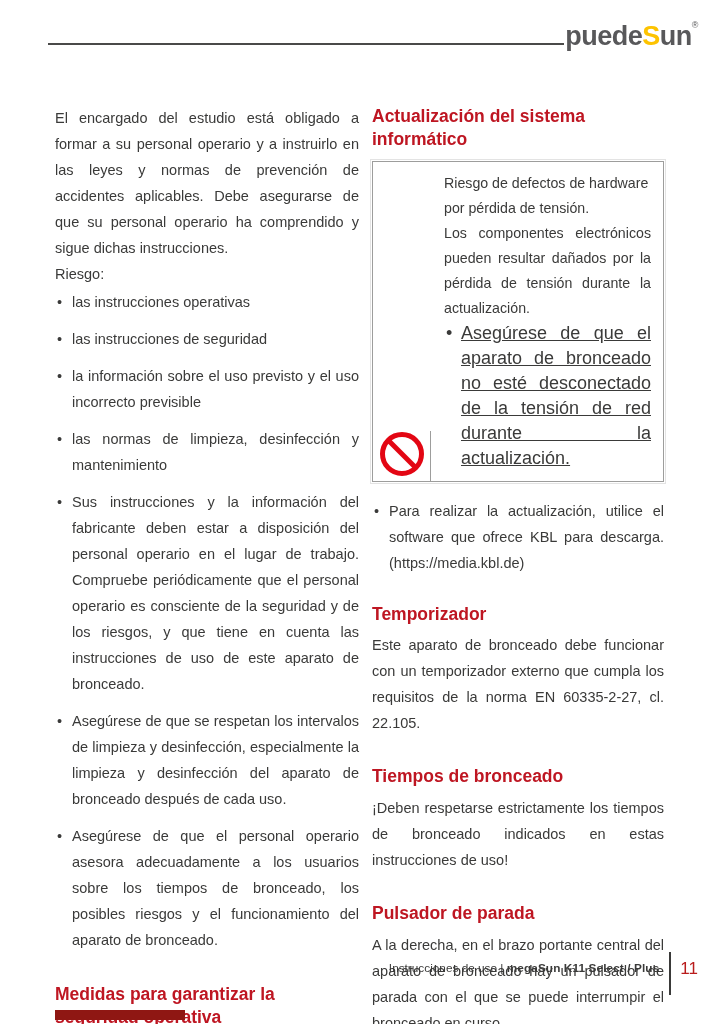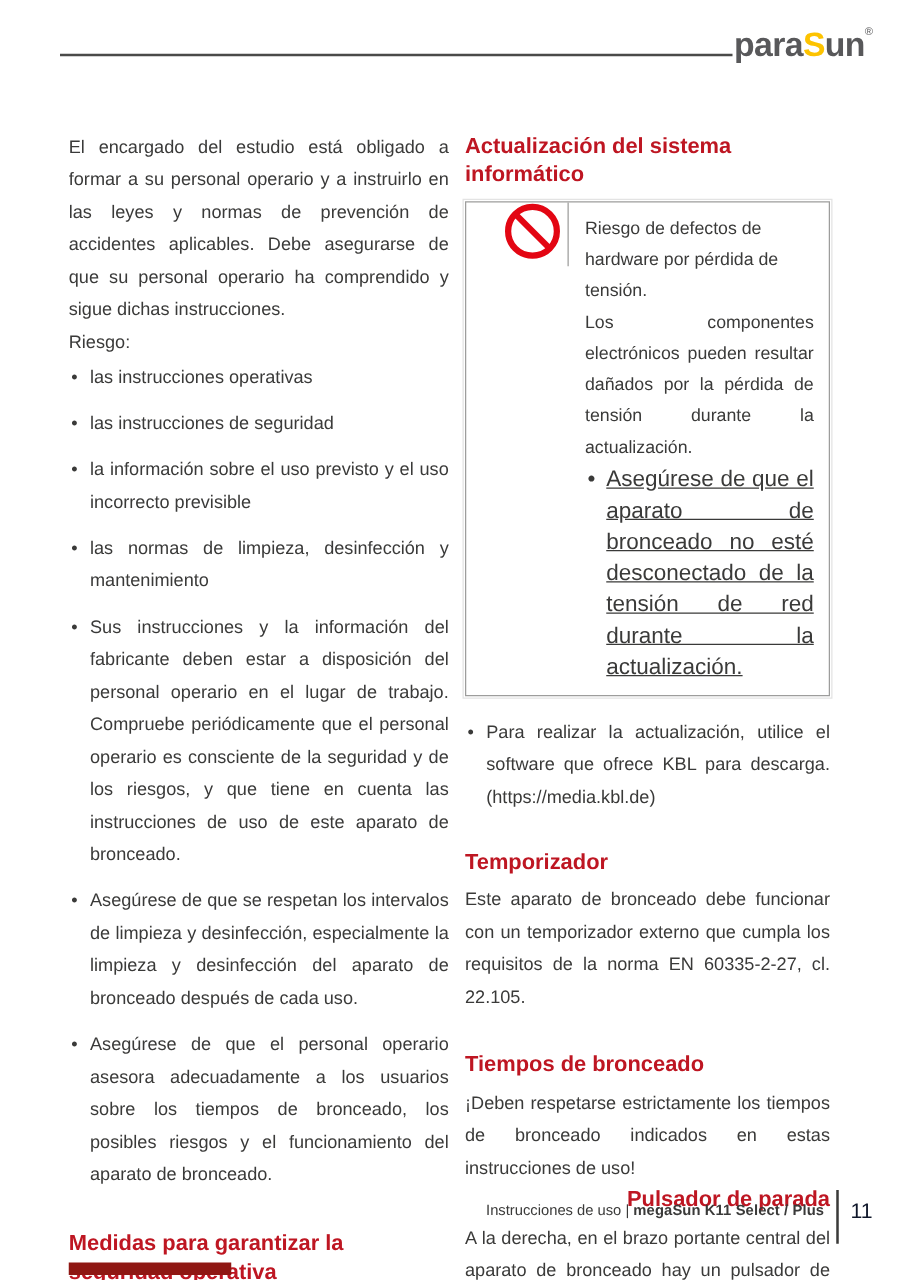--- a/index.html
+++ b/index.html
@@ -23,43 +23,43 @@
              margin:0 0 7px 0; }
   .mt { margin-top:30px; }
   .body-text { font-size:14.5px; line-height:26px; text-align:justify; margin:0; }
   .plain { text-align:left; }
   .bullet { position:relative; padding-left:17px; margin-bottom:11px;
             font-size:14.5px; line-height:26px; text-align:justify; }
   .bullet::before { content:"•"; position:absolute; left:2px; top:0; }
   .bullets { margin-top:2px; }
   
   .note-box { border:1px solid #9d9d9c; outline:1px solid #e3e3e3; outline-offset:1px;
-              display:flex; align-items:flex-start; margin:10px 0 16px 0; background:#fff;padding-left:24px; }
+              display:flex; align-items:flex-end; margin:10px 0 16px 0; background:#fff; }
   .note-icon-cell { width:57px; flex:0 0 57px; display:flex; align-items:center;
                     justify-content:center; border-right:1px solid #9d9d9c; }
   .note-text { flex:1; padding:9px 12px 10px 13px; font-size:14.2px; line-height:25px; }
   .note-text .jst { text-align:justify; }
   .note-text .bullet { margin-bottom:0; font-size:18px; line-height:25px;text-decoration:underline; }
   
   .footer { position:absolute; top:952px; right:26px; display:flex; align-items:flex-start; }
   .footer-text { font-size:11.8px; color:#3a3a39; margin-top:9px; white-space:nowrap; }
   .footer-text b { letter-spacing:0.1px; }
   .footer-divider { width:2px; height:43px; background:#3a3a39; margin:0 9px 0 10px; }
-  .footer-page { font-size:17px; color:#0f172a; margin-top:7px; }
+  .footer-page { font-size:17px; color:#b91c1c; margin-top:7px; }
   .accent-bar { position:absolute; left:55px; bottom:4px; width:130px; height:10px;
                 background:#8f1713; }
 </style>
 </head>
 <body>
 
 <div class="page">
 
   <div class="header">
     <div class="header-rule"></div>
-    <div class="logo"><span>para</span><span class="accent">S</span><span>un</span><span class="reg">®</span></div>
+    <div class="logo"><span>puede</span><span class="accent">S</span><span>un</span><span class="reg">®</span></div>
   </div>
 
   <div class="col col-left">
     <p class="body-text">El encargado del estudio está obligado a formar a su personal operario y a instruirlo en las leyes y normas de prevención de accidentes aplicables. Debe asegurarse de que su personal operario ha comprendido y sigue dichas instrucciones.</p>
     <p class="body-text plain">Riesgo:</p>
     <div class="bullets">
       <div class="bullet">las instrucciones operativas</div>
       <div class="bullet">las instrucciones de seguridad</div>
       <div class="bullet">la información sobre el uso previsto y el uso incorrecto previsible</div>
       <div class="bullet">las normas de limpieza, desinfección y mantenimiento</div>
@@ -94,21 +94,21 @@
     <div class="bullets">
       <div class="bullet">Para realizar la actualización, utilice el software que ofrece KBL para descarga. (https://media.kbl.de)</div>
     </div>
 
     <h2 class="heading" style="margin-top:27px;">Temporizador</h2>
     <p class="body-text">Este aparato de bronceado debe funcionar con un temporizador externo que cumpla los requisitos de la norma EN 60335-2-27, cl. 22.105.</p>
 
     <h2 class="heading" style="margin-top:29px;">Tiempos de bronceado</h2>
     <p class="body-text">¡Deben respetarse estrictamente los tiempos de bronceado indicados en estas instrucciones de uso!</p>
 
-    <h2 class="heading" style="text-align:right;">Pulsador de parada</h2>
+    <h2 class="heading" style="margin-top:29px;">Pulsador de parada</h2>
     <p class="body-text">A la derecha, en el brazo portante central del aparato de bronceado hay un pulsador de parada con el que se puede interrumpir el bronceado en curso.</p>
 
   </div>
 
   <div class="footer">
     <div class="footer-text"><span>Instrucciones de uso |</span>&nbsp;<b>megaSun K11 Select / Plus</b></div>
     <div class="footer-divider"></div>
     <div class="footer-page">11</div>
   </div>
 

